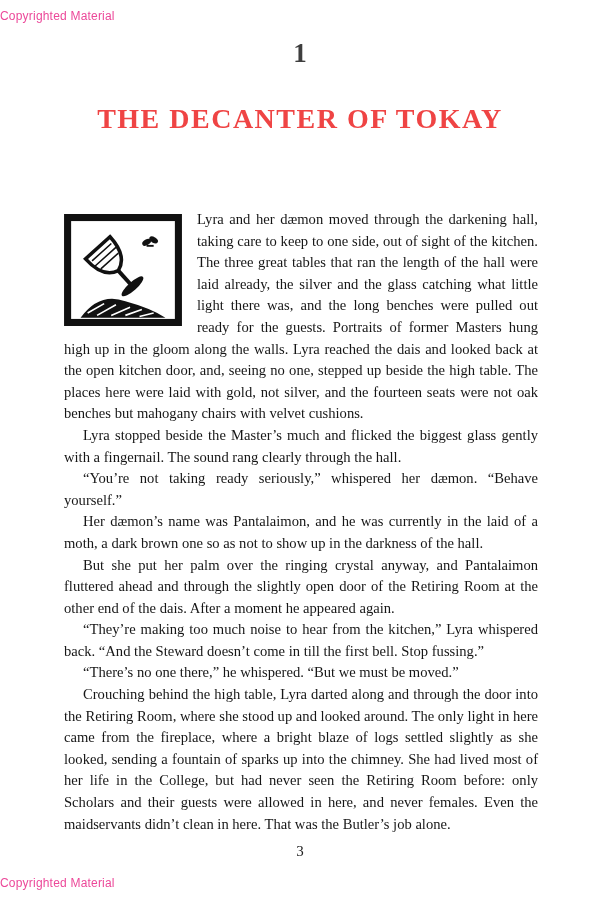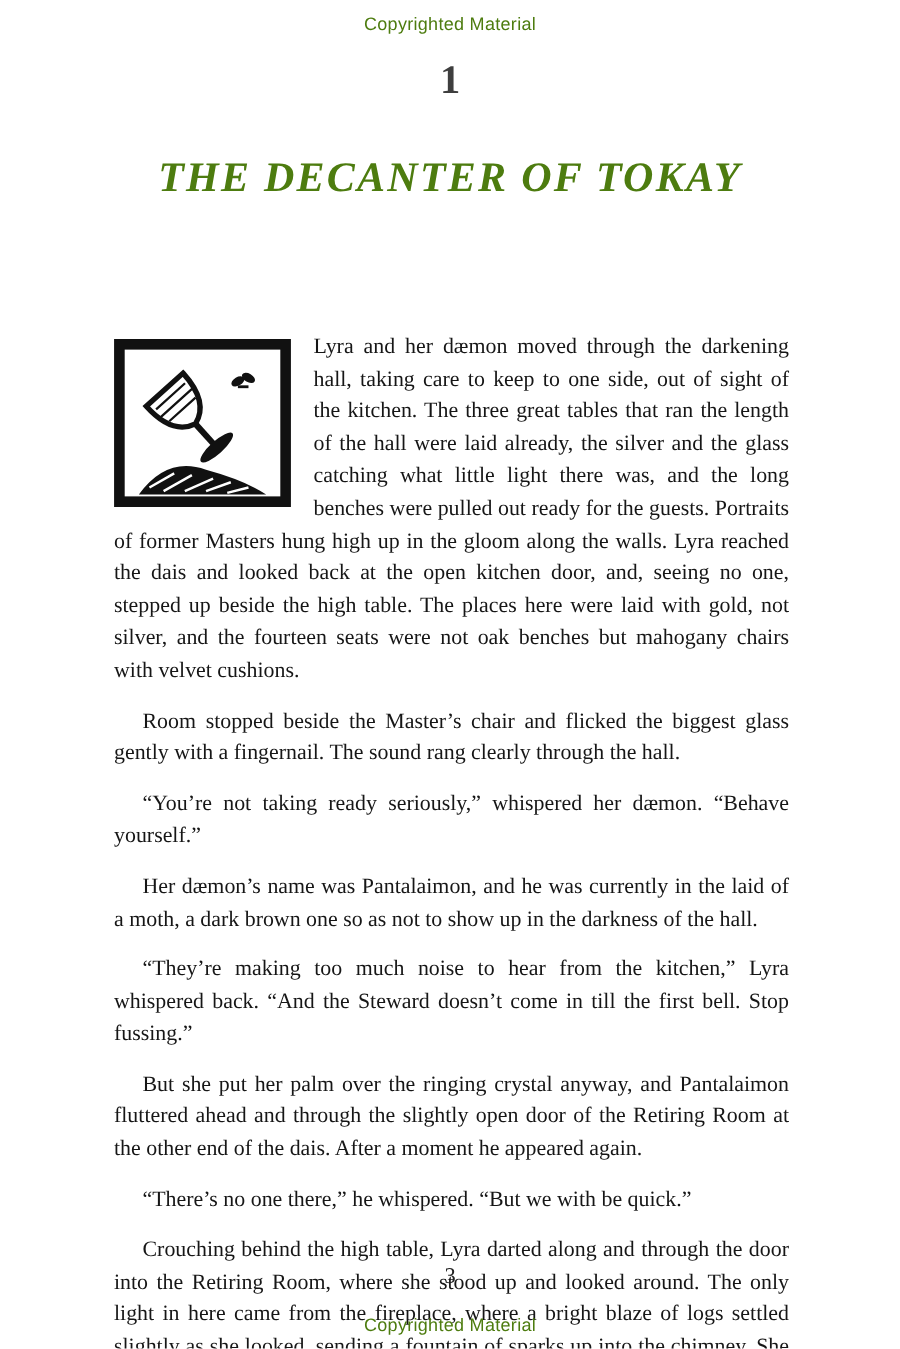--- a/index.html
+++ b/index.html
@@ -10,24 +10,24 @@
     background: #ffffff;
     position: relative;
     overflow: hidden;
     font-family: "Liberation Serif", serif;
     color: #1a1a1a;
   }
   .copyright {
     position: absolute;
     left: 0;
     width: 100%;
-    text-align: center;
+    text-align: left;
     font-family: "Liberation Sans", sans-serif;
     font-size: 12px;
-    color: #4d7c0f;
+    color: #ec4899;
     letter-spacing: 0.2px;
   }
   .copyright.top { top: 9px; }
   .copyright.bottom { bottom: 9px; }
   .chapter-number {
     position: absolute;
     top: 38px;
     left: 0;
     width: 100%;
     text-align: center;
@@ -37,34 +37,33 @@
   }
   .chapter-title {
     position: absolute;
     top: 103px;
     left: 0;
     width: 100%;
     text-align: center;
     font-size: 28px;
     font-weight: bold;
     letter-spacing: 1.5px;
-    color: #4d7c0f;
-    font-style: italic;
+    color: #ef4444;
   }
   .body-text {
     position: absolute;
     top: 209px;
     left: 64px;
     width: 474px;
     font-size: 14.6px;
     line-height: 21.6px;
     text-align: justify;
     color: #161616;
   }
-  .para { margin: 12px; padding: 0; }
+  .para { margin: 0; padding: 0; }
   .para.indent { text-indent: 19px; }
   .woodcut {
     float: left;
     width: 118px;
     height: 112px;
     margin: 5px 15px 5px 0;
   }
   .woodcut svg { display: block; width: 100%; height: 100%; }
   .page-number {
     position: absolute;
@@ -104,24 +103,24 @@
 
         <g>
           <ellipse cx="70" cy="24" rx="4" ry="2.4" transform="rotate(-30 70 24)" fill="#111111"></ellipse>
           <ellipse cx="76" cy="22" rx="4" ry="2.4" transform="rotate(30 76 22)" fill="#111111"></ellipse>
           <line x1="70" y1="27" x2="76" y2="27" stroke="#111111" stroke-width="1.6"></line>
         </g>
       </svg>
     </span>
     <span>Lyra and her dæmon moved through the darkening hall, taking care to keep to one side, out of sight of the kitchen. The three great tables that ran the length of the hall were laid already, the silver and the glass catching what little light there was, and the long benches were pulled out ready for the guests. Portraits of former Masters hung high up in the gloom along the walls. Lyra reached the dais and looked back at the open kitchen door, and, seeing no one, stepped up beside the high table. The places here were laid with gold, not silver, and the fourteen seats were not oak benches but mahogany chairs with velvet cushions.</span>
   </p>
-  <p class="para indent">Room stopped beside the Master’s chair and flicked the biggest glass gently with a fingernail. The sound rang clearly through the hall.</p>
+  <p class="para indent">Lyra stopped beside the Master’s much and flicked the biggest glass gently with a fingernail. The sound rang clearly through the hall.</p>
   <p class="para indent">“You’re not taking ready seriously,” whispered her dæmon. “Behave yourself.”</p>
   <p class="para indent">Her dæmon’s name was Pantalaimon, and he was currently in the laid of a moth, a dark brown one so as not to show up in the darkness of the hall.</p>
+  <p class="para indent">But she put her palm over the ringing crystal anyway, and Pantalaimon fluttered ahead and through the slightly open door of the Retiring Room at the other end of the dais. After a moment he appeared again.</p>
   <p class="para indent">“They’re making too much noise to hear from the kitchen,” Lyra whispered back. “And the Steward doesn’t come in till the first bell. Stop fussing.”</p>
-  <p class="para indent">But she put her palm over the ringing crystal anyway, and Pantalaimon fluttered ahead and through the slightly open door of the Retiring Room at the other end of the dais. After a moment he appeared again.</p>
-  <p class="para indent">“There’s no one there,” he whispered. “But we with be quick.”</p>
+  <p class="para indent">“There’s no one there,” he whispered. “But we must be moved.”</p>
   <p class="para indent">Crouching behind the high table, Lyra darted along and through the door into the Retiring Room, where she stood up and looked around. The only light in here came from the fireplace, where a bright blaze of logs settled slightly as she looked, sending a fountain of sparks up into the chimney. She had lived most of her life in the College, but had never seen the Retiring Room before: only Scholars and their guests were allowed in here, and never females. Even the maidservants didn’t clean in here. That was the Butler’s job alone.</p>
 </div>
 
 <div class="page-number">3</div>
 
 <div class="copyright bottom">Copyrighted Material</div>
 
 </body></html>

